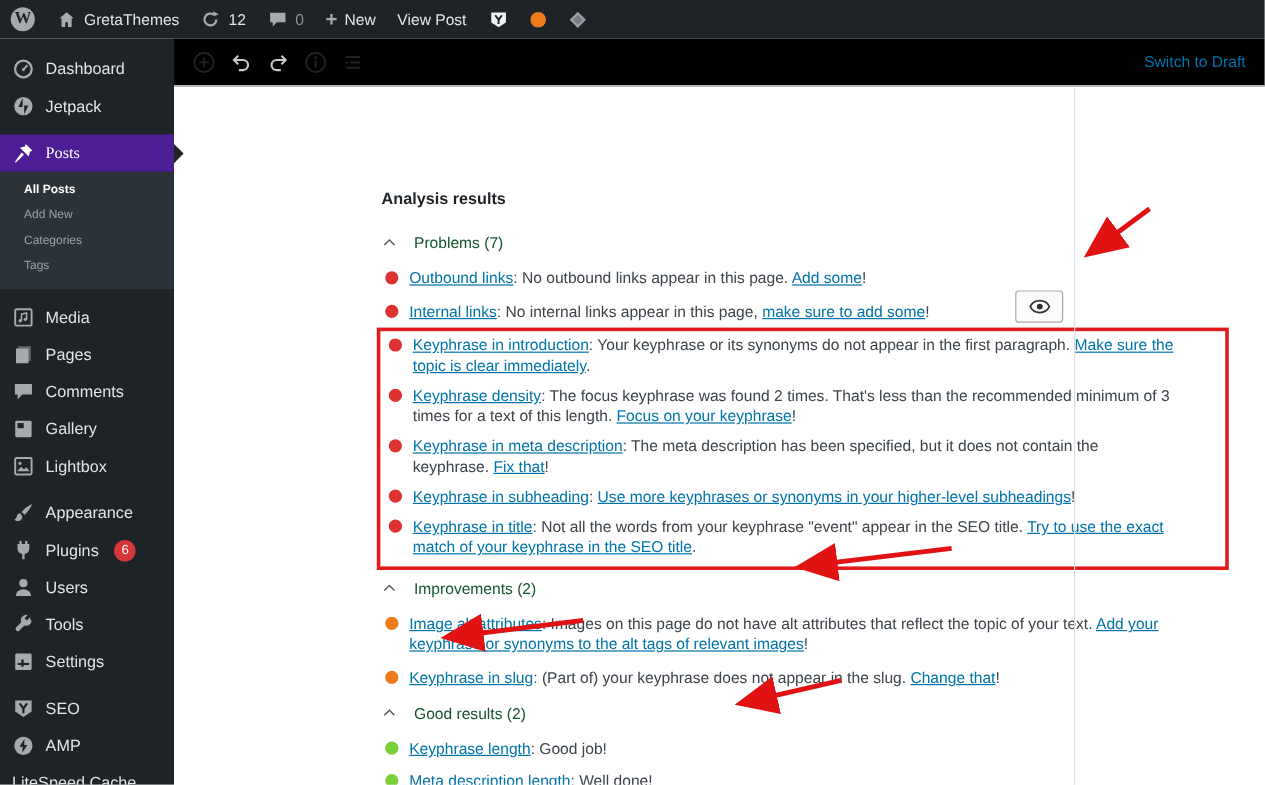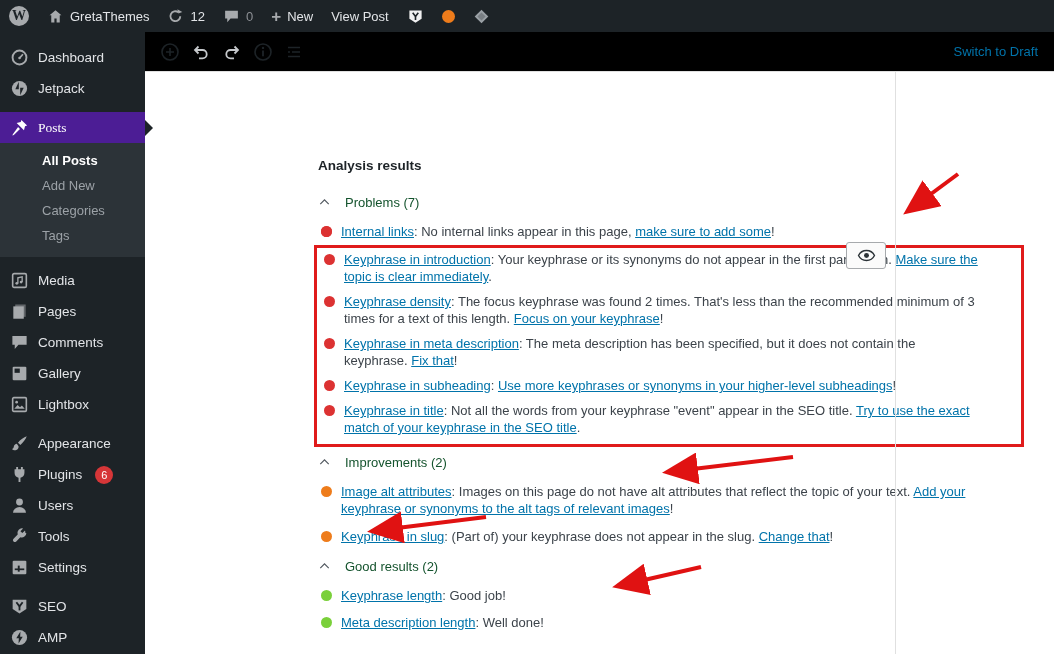--- a/index.html
+++ b/index.html
@@ -26,21 +26,21 @@
   .menu-group + .menu-group { margin-top:8px; }
   .m-item { position:relative; display:flex; align-items:center; gap:9px; padding:0 8px 0 10px;
     height:31px; color:#e2e4e7; font-size:13.5px; cursor:pointer; }
   .m-item .m-ic { width:19px; height:19px; flex:0 0 19px; color:#a7aaad; }
   .m-item .m-ic svg { width:100%; height:100%; display:block; }
   .m-item.active { background:#4c1d95; color:#fff;font-family:Liberation Serif, serif; }
   .m-item.active .m-ic { color:#fff; }
   .m-item.active .menu-arrow { position:absolute; right:-8px; top:50%; margin-top:-8px; width:0; height:0;
     border-top:8px solid transparent; border-bottom:8px solid transparent; border-left:8px solid #1d2327; }
   .submenu { background:#2c3338; padding:5px 0 9px; }
-  .sm-item { display:block; padding:5px 8px 5px 42px; font-size:13px; color:#9ca2a7; cursor:pointer; }
+  .sm-item { display:block; padding:5px 8px 5px 20px; font-size:10px; color:#9ca2a7; cursor:pointer; }
   .sm-item.current { color:#fff; font-weight:bold; }
   .badge { min-width:18px; height:18px; border-radius:9px; background:#d63638; color:#fff;
     font-size:11px; line-height:18px; text-align:center; padding:0 5px; margin-left:4px; }
 
   
   #editorbar { position:absolute; left:145px; top:32px; width:909px; height:40px; background:#000000;
     border-bottom:1px solid #e0e0e0; display:flex; align-items:center; z-index:10; padding:0 16px 0 13px; }
   .tb-ic { width:24px; height:24px; margin-right:7px; display:flex; align-items:center; justify-content:center;
     color:#1d2327; cursor:pointer; }
   .tb-ic svg { width:20px; height:20px; display:block; }
@@ -339,21 +339,21 @@
 
       <div class="sec-head">
         <span class="chev">
             <svg viewBox="0 0 20 20">
               <path d="M3.5 12.5 L10 6 16.5 12.5" fill="none" stroke="currentColor" stroke-width="1.8"></path>
             </svg>
           </span>
         <span>Problems (7)</span>
       </div>
       <div class="problems-top">
-          <div class="arow"><span class="dot" style="background: rgb(220, 50, 50);"></span></div>
+          <div class="arow"><span class="dot" style="background: rgb(220, 50, 50);"></span><span><a>Outbound links</a>: No outbound links appear in this page. <a>Add some</a>!</span></div>
           <div class="arow mb-small"><span class="dot" style="background: rgb(220, 50, 50);"></span><span><a>Internal links</a>: No internal links appear in this page, <a>make sure to add some</a>!</span></div>
         </div>
 
       <div id="redbox">
         <div>
             <div class="arow"><span class="dot" style="background: rgb(220, 50, 50);"></span><span><a>Keyphrase in introduction</a>: Your keyphrase or its synonyms do not appear in the first paragraph. <a>Make sure the topic is clear immediately</a>.</span></div>
             <div class="arow"><span class="dot" style="background: rgb(220, 50, 50);"></span><span><a>Keyphrase density</a>: The focus keyphrase was found 2 times. That's less than the recommended minimum of 3 times for a text of this length. <a>Focus on your keyphrase</a>!</span></div>
             <div class="arow"><span class="dot" style="background: rgb(220, 50, 50);"></span><span><a>Keyphrase in meta description</a>: The meta description has been specified, but it does not contain the keyphrase. <a>Fix that</a>!</span></div>
             <div class="arow"><span class="dot" style="background: rgb(220, 50, 50);"></span><span><a>Keyphrase in subheading</a>: <a>Use more keyphrases or synonyms in your higher-level subheadings</a>!</span></div>
             <div class="arow"><span class="dot" style="background: rgb(220, 50, 50);"></span><span><a>Keyphrase in title</a>: Not all the words from your keyphrase "event" appear in the SEO title. <a>Try to use the exact match of your keyphrase in the SEO title</a>.</span></div>

